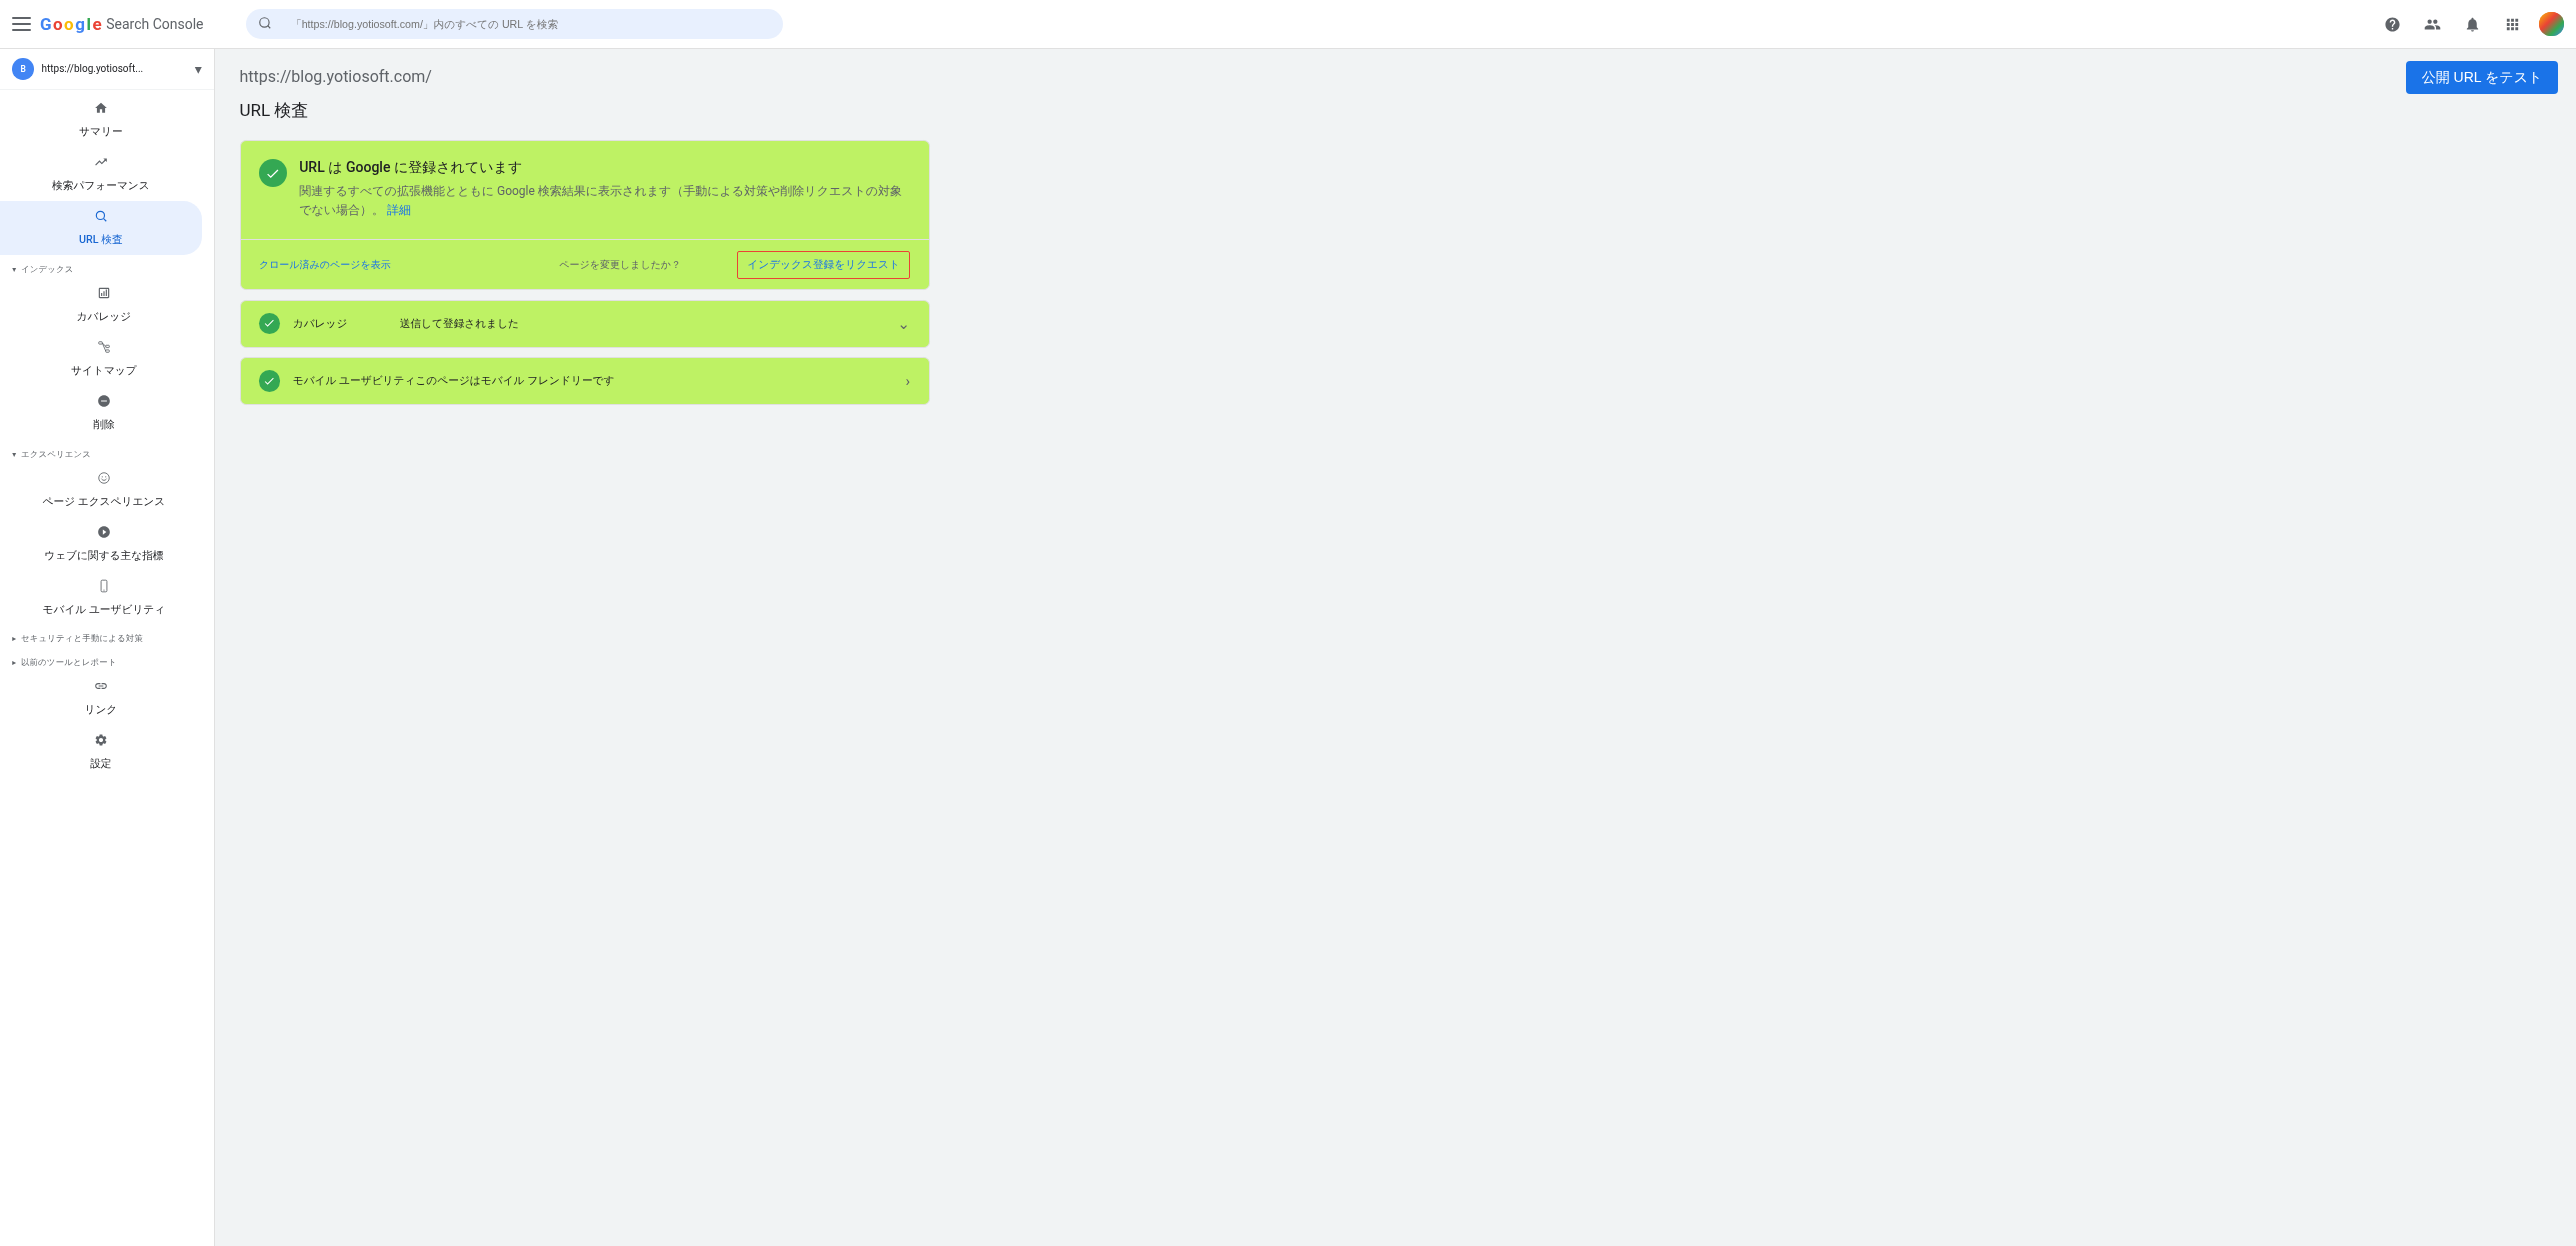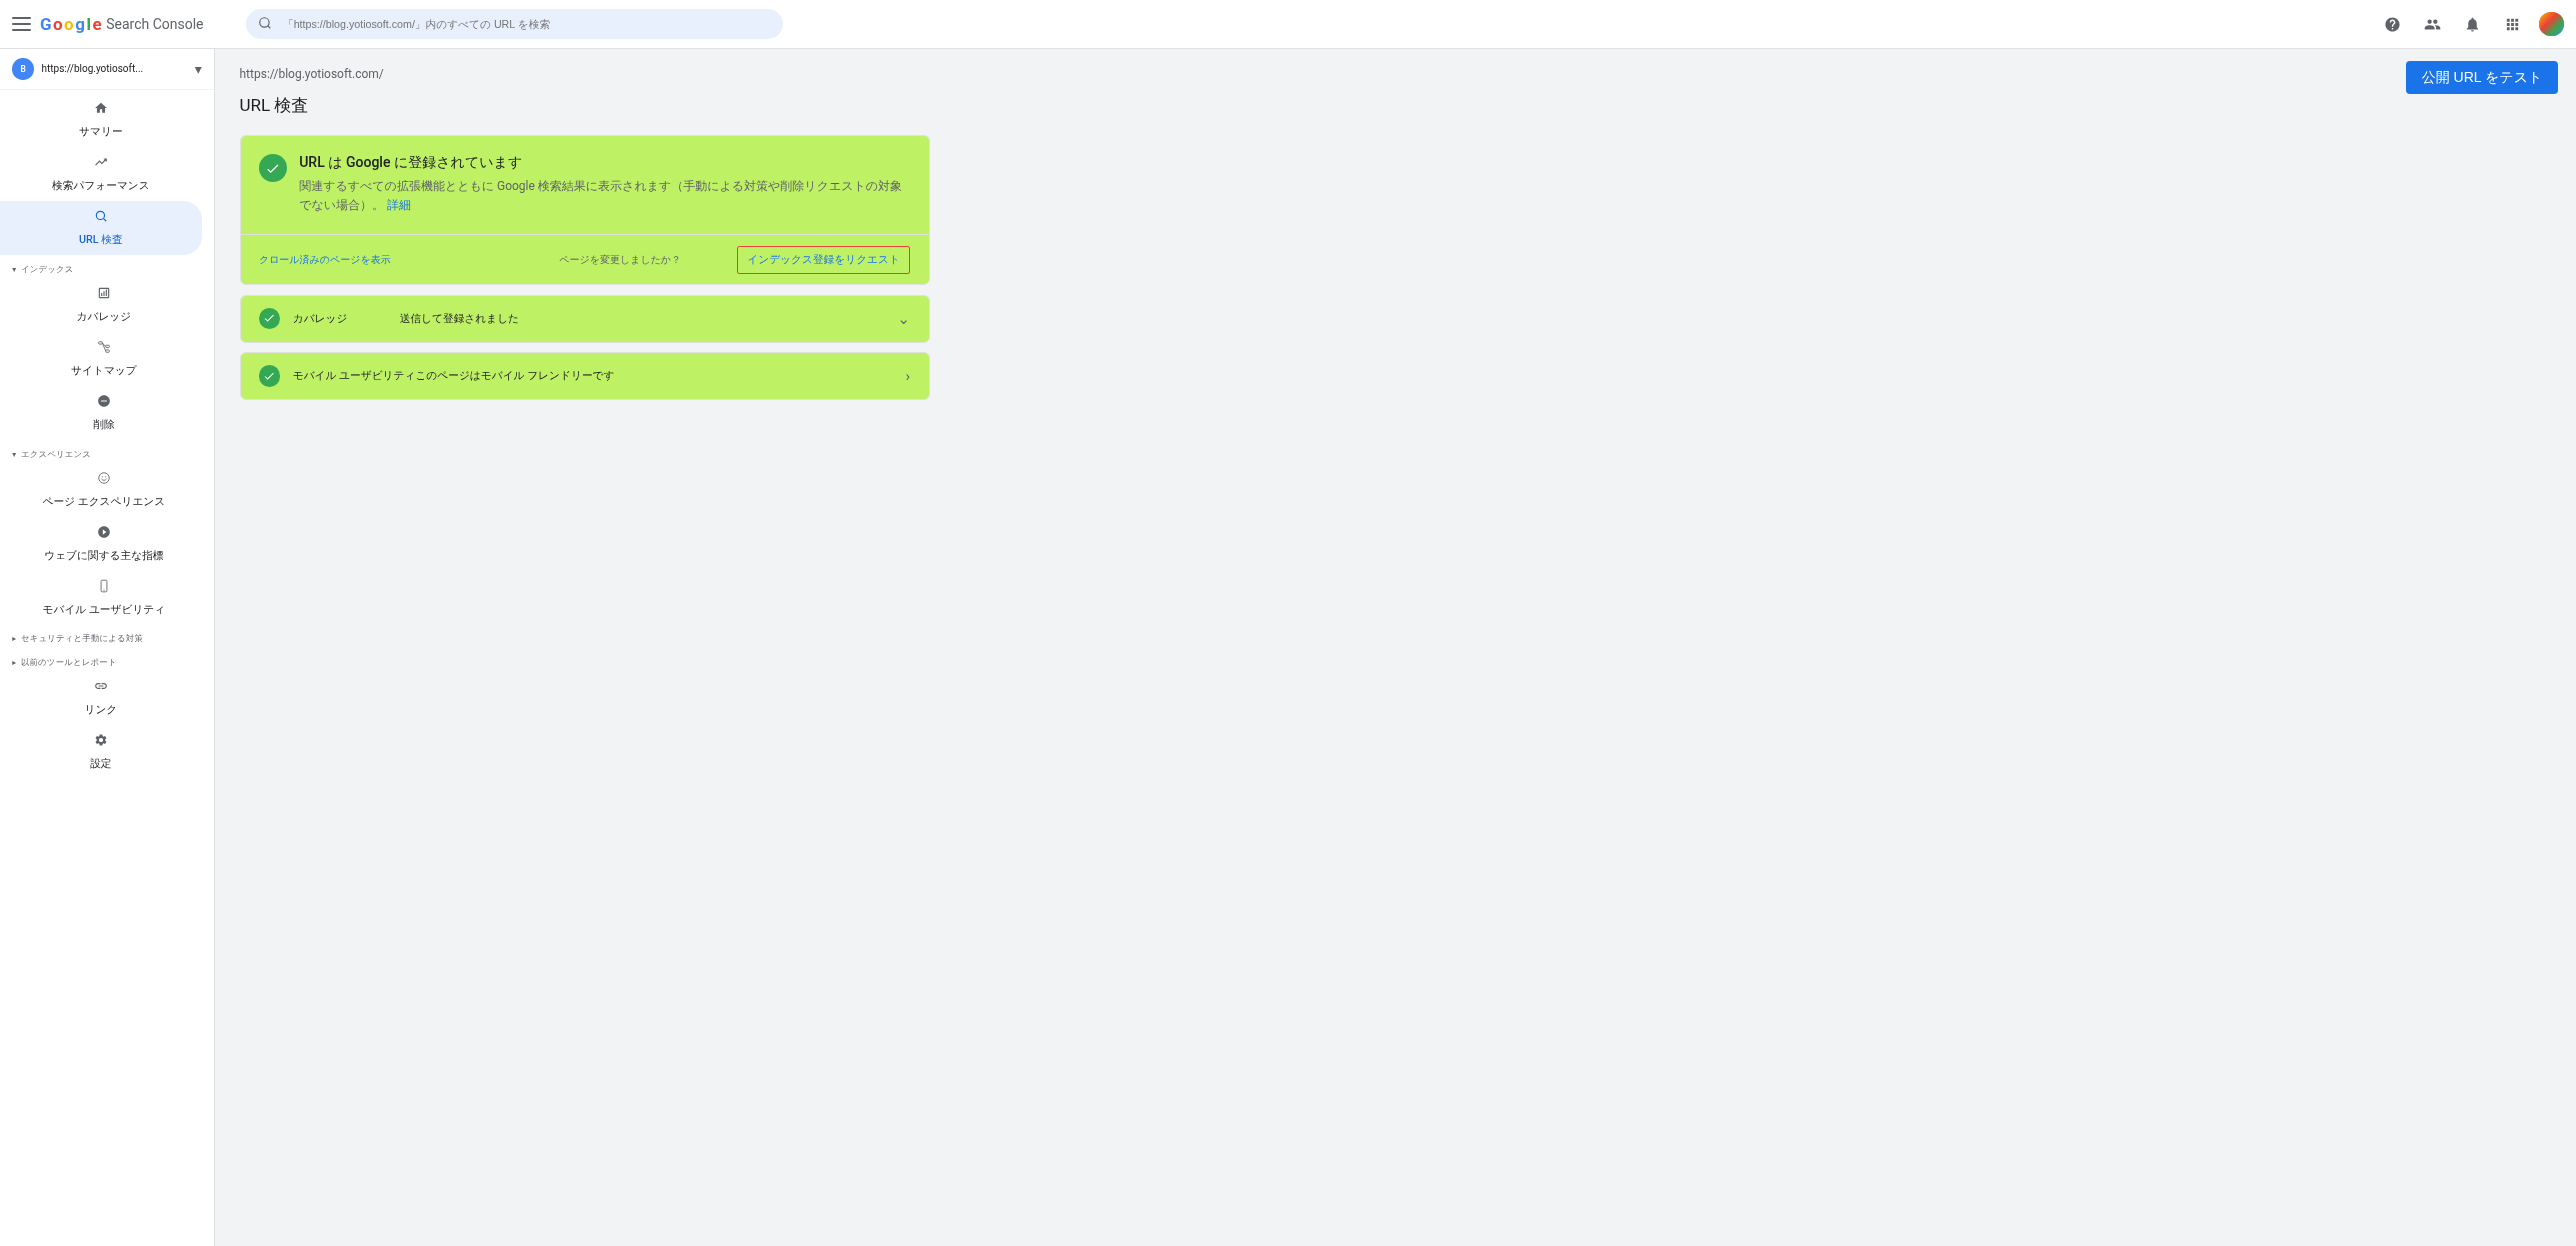--- a/index.html
+++ b/index.html
@@ -42,21 +42,21 @@
       flex: 1;
       max-width: 537px;
       margin: 0 18.4px;
     }
     .search-bar {
       display: flex;
       align-items: center;
       background: #e8f0fe;
       border-radius: 18.4px;
       padding: 6.1px 12.3px;
-      gap: 11px;
+      gap: 19px;
     }
     .search-bar input {
       border: none; background: transparent; outline: none;
       font-size: 10.7px; color: #202124; width: 100%;
     }
     .search-icon-wrap {
       color: #5f6368;
     }
     .header-actions {
       display: flex; align-items: center; gap: 12.3px; margin-left: auto;
@@ -129,21 +129,21 @@
     .nav-item.top-level { padding-left: 12.3px; }
 
     
     .main-content {
       margin-left: 215px;
       flex: 1;
       padding: 18.4px 24.5px;
       min-height: calc(100vh - 49px);
     }
     .breadcrumb-url {
-      font-size: 12px; color: #5f6368; margin-bottom: 12.3px;
+      font-size: 16px; color: #5f6368; margin-bottom: 12.3px;
     }
     .page-title {
       font-size: 17px; font-weight: 400; color: #202124; margin-bottom: 18.4px;
     }
     .test-button {
       position: fixed;
       top: 61px; right: 18.4px;
       background: #1a73e8; color: white;
       border: none; border-radius: 4px;
       padding: 7.7px 15.3px; font-size: 14px;

